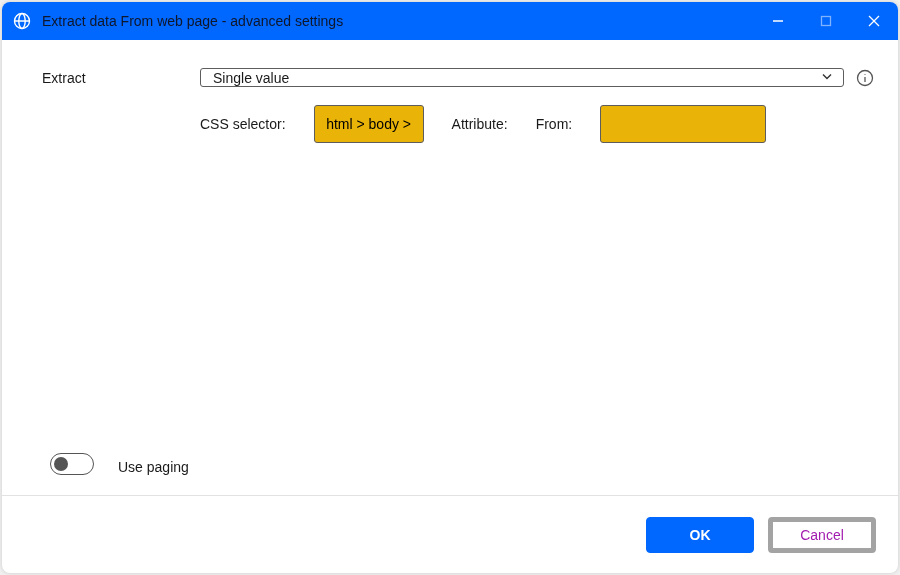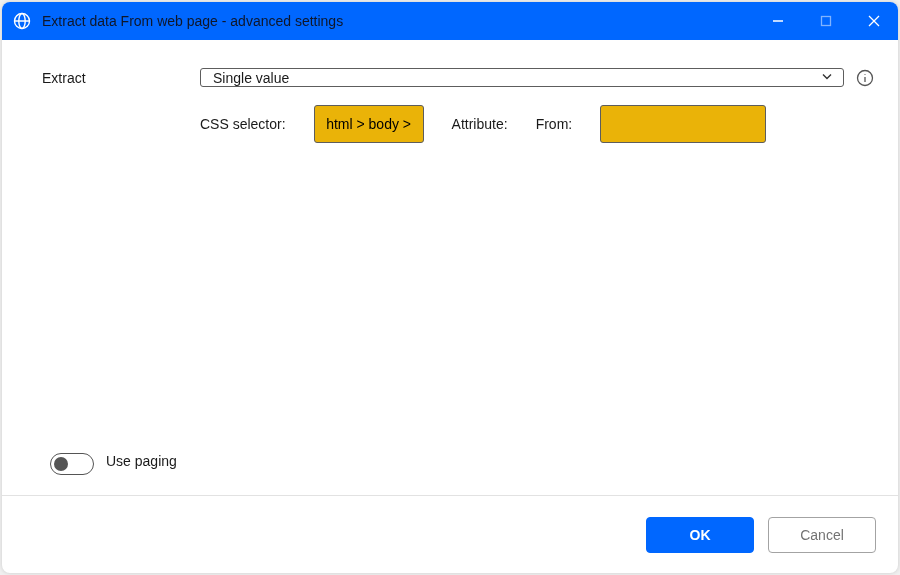--- a/index.html
+++ b/index.html
@@ -105,22 +105,22 @@
       background: #eab308;
       text-align: center;
     }
     .tinput.css { width: 110px; }
     .tinput.attr { width: 140px; }
     .tinput.regex { width: 166px; }
     .flex1 { flex: 1; }
     
     .paging-row {
       display: flex;
-      align-items: flex-start;
-      gap: 12px;
+      align-items: flex-end;
+      gap: 24px;
       margin-bottom: 6px;
       margin-left: 8px;
     }
     .toggle {
       width: 44px; height: 22px;
       border: 1px solid #555;
       border-radius: 11px;
       position: relative;
       cursor: pointer;
       background:#fff;
@@ -153,22 +153,22 @@
       font-family: inherit;
     }
     .btn-primary {
       background: #0067ff;
       color: #fff;
       border: 1px solid #0067ff;
       font-weight: 600;
     }
     .btn-secondary {
       background: #fff;
-      color: #737373;
-      border: 1px solid #a3a3a3;
+      color: #a21caf;
+      border: 5px solid #a3a3a3;
     }
   </style>
 </head>
 <body>
 
 <div class="window">
 
   <div class="titlebar">
     <div class="app-icon">
       <svg width="18" height="18" viewBox="0 0 18 18" fill="none" stroke="#fff" stroke-width="1.4">

